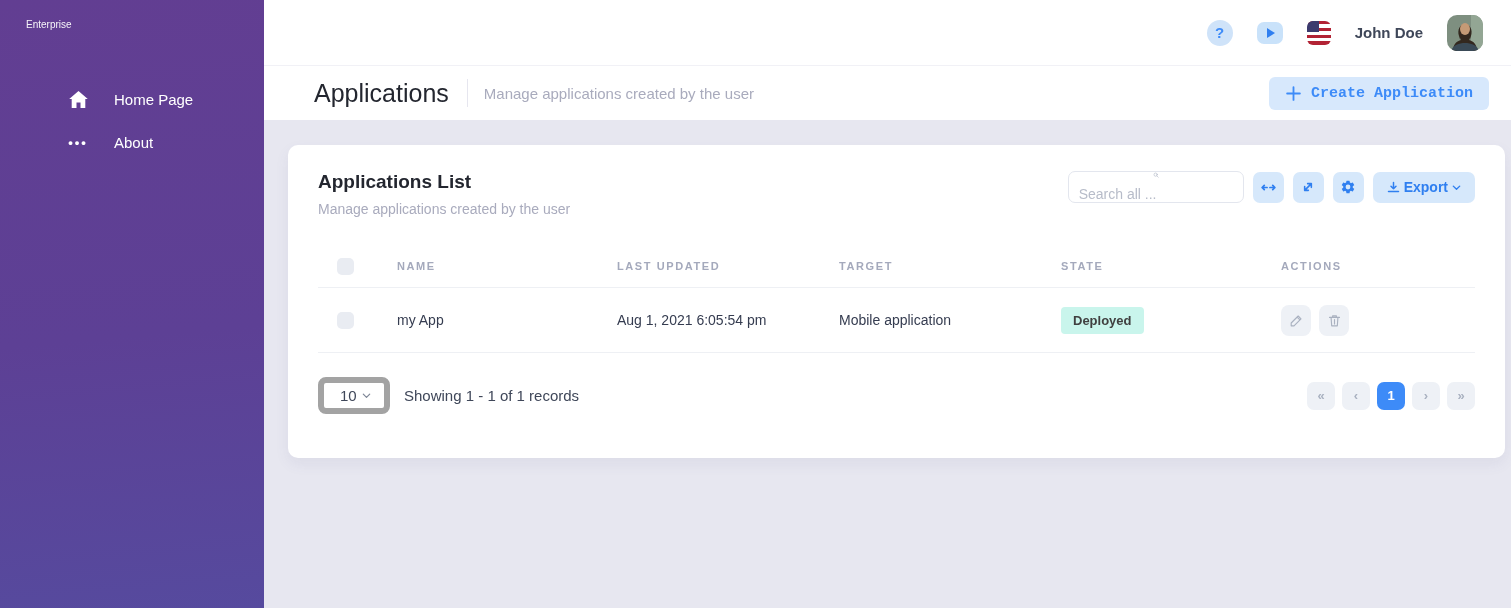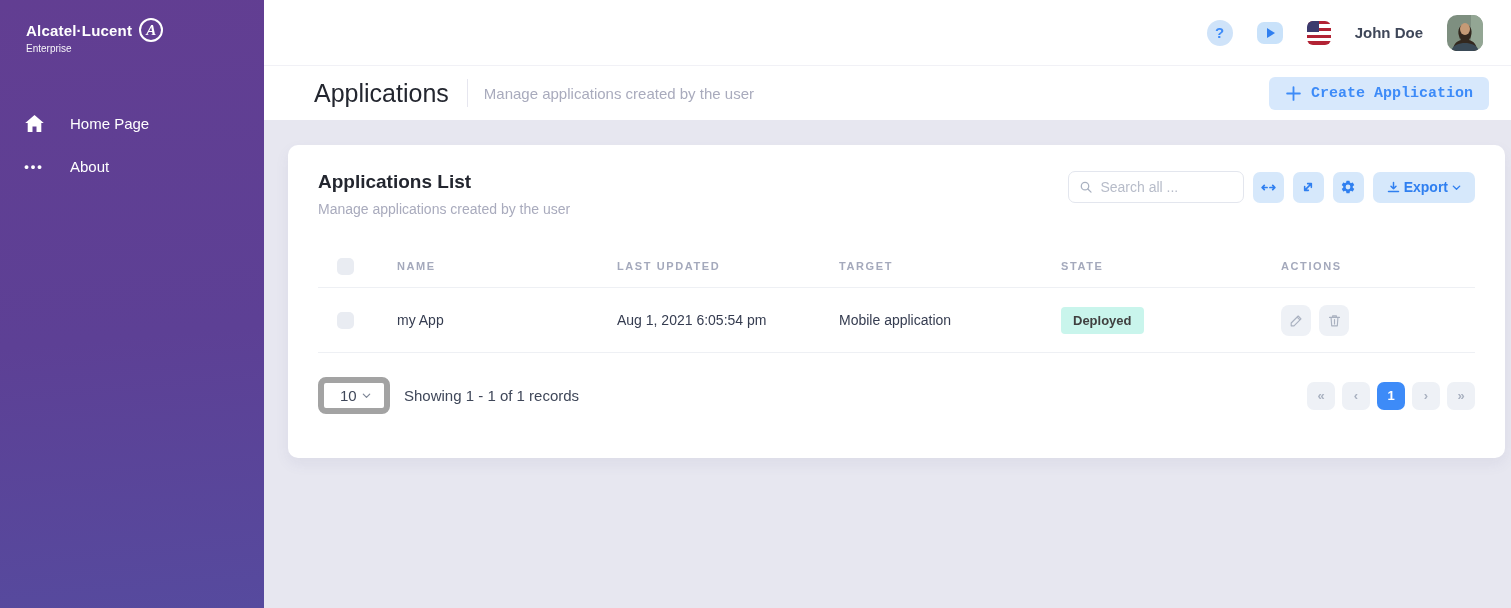--- a/index.html
+++ b/index.html
@@ -23,21 +23,21 @@
   .logo-circle {
     width:24px; height:24px; border:2px solid #fff; border-radius:50%;
     display:flex; align-items:center; justify-content:center;
     font-family:"Liberation Serif", serif; font-style:italic; font-weight:bold; font-size:15px;
   }
   .logo-sub { font-size:10px; margin-top:1px; opacity:.95; }
 
   .nav { margin-top:48px; }
   .nav-item {
     display:flex; align-items:center; gap:26px;
-    padding:13px 0 13px 24px; cursor:pointer; font-size:15px;
+    padding:13px 0 13px 24px; cursor:pointer; font-size:15px;margin-left:44px;
   }
   .nav-item .nav-ic { width:20px; display:flex; justify-content:center; }
   .dots { letter-spacing:2px; font-weight:bold; font-size:13px; }
 
   
   .main { flex:1; display:flex; flex-direction:column; min-width:0; }
 
   
   .topbar {
     height:66px; background:#fff; border-bottom:1px solid #f1f1f6;
@@ -92,21 +92,21 @@
     box-shadow:0 6px 14px rgba(90,90,140,.08);
     padding:26px 30px;
   }
   .card-head { display:flex; align-items:flex-start; }
   .card-title { font-size:19px; font-weight:bold; color:#23262f; }
   .card-subtitle { font-size:14px; color:#a9abbd; margin-top:8px; }
   .card-tools { margin-left:auto; display:flex; align-items:center; gap:9px; }
   .search-box {
     display:flex; align-items:center; gap:8px;
     width:176px; height:32px; border:1px solid #e3e6ee; border-radius:7px;
-    padding:0 10px; background:#fff;
+    padding:0 10px; background:#fff;flex-direction:column;
   }
   .search-box input {
     border:none; outline:none; width:100%; font-family:inherit;
     font-size:14px; color:#3b4254; background:transparent;
   }
   .search-box input::placeholder { color:#b7bcc9; }
   .tool-btn {
     width:31px; height:31px; border:none; border-radius:7px; cursor:pointer;
     background:#d6e8fb; display:flex; align-items:center; justify-content:center;
   }
@@ -157,24 +157,20 @@
     display:flex; align-items:center; justify-content:center; cursor:pointer;
     font-family:inherit;
   }
   .pg-btn.active { background:#3d8bf8; color:#fff; font-size:13px; }
 </style>
 </head>
 <body>
 
 <aside class="sidebar">
   <div class="logo-wrap">
-    <div class="logo-row">
-      <span class="logo-brand">Alcatel·Lucent</span>
-      <span class="logo-circle">A</span>
-    </div>
     <div class="logo-sub">Enterprise</div>
   </div>
   <nav class="nav">
     <div class="nav-item">
       <span class="nav-ic">
         <svg width="19" height="17" viewBox="0 0 24 22" fill="#fff">
             <path d="M12 0L0 10.5h3.2V22h6.2v-7h5.2v7h6.2V10.5H24z"></path>
           </svg>
       </span>
       <span>Home Page</span>

